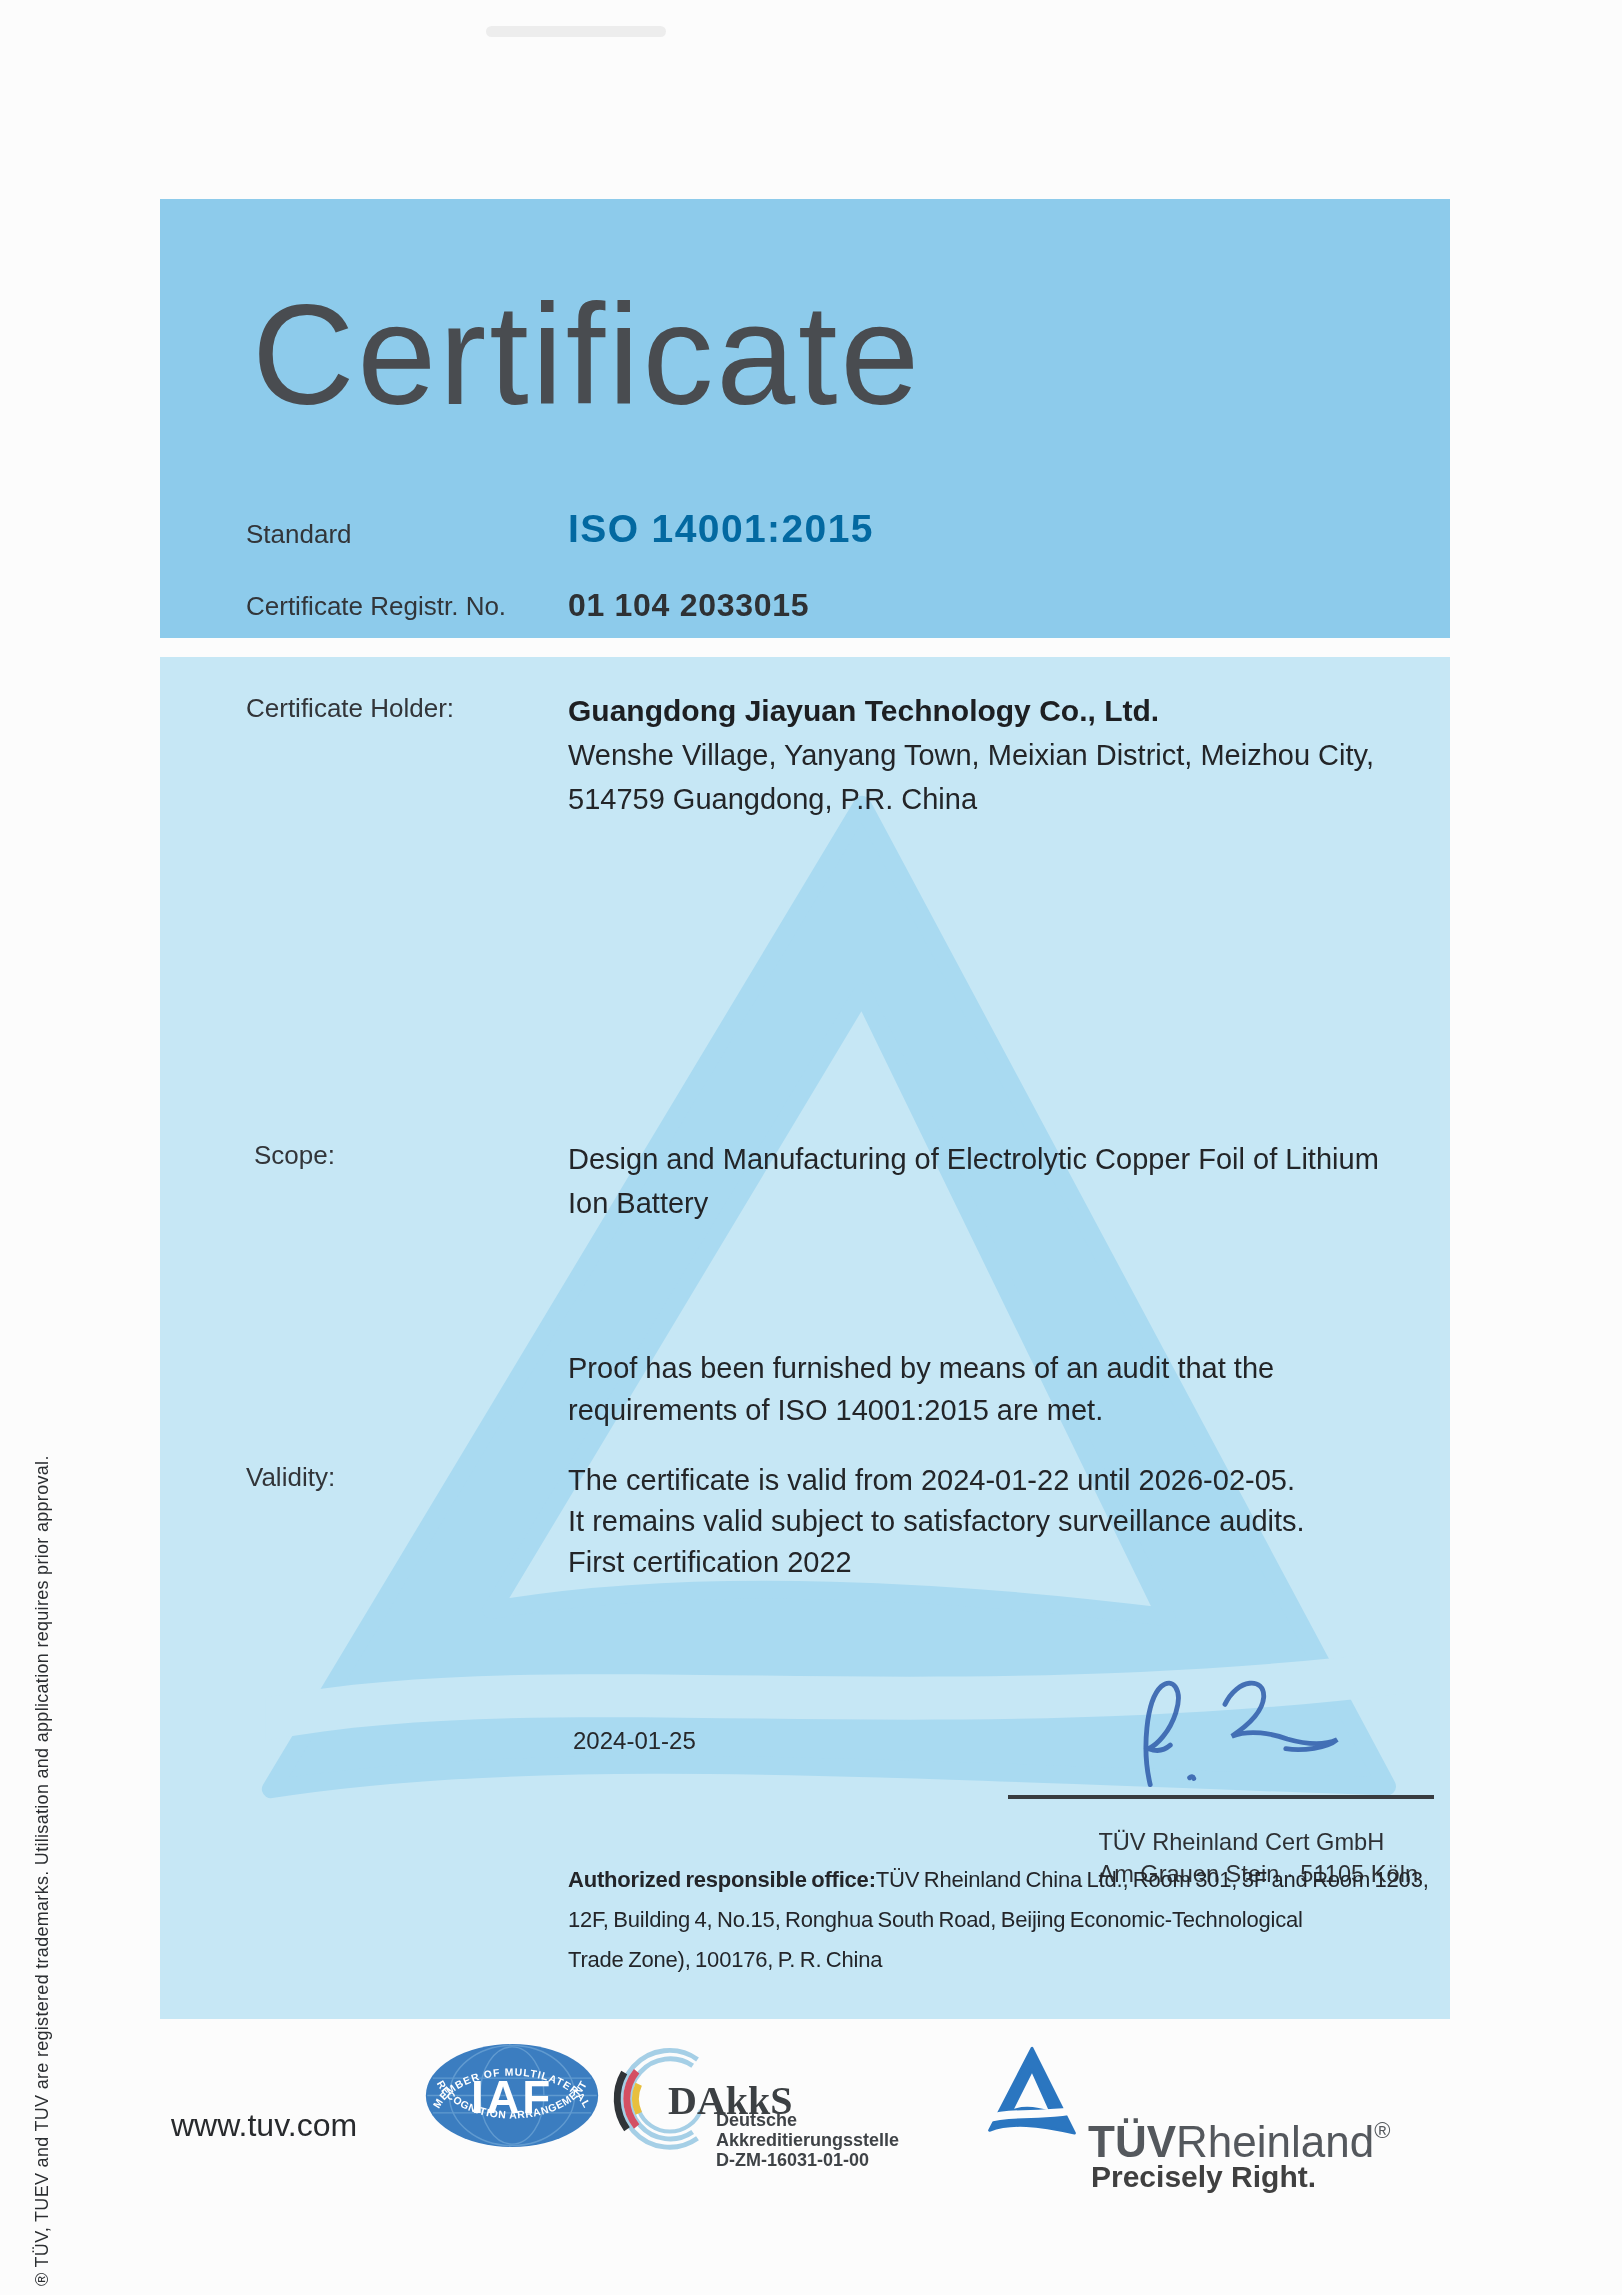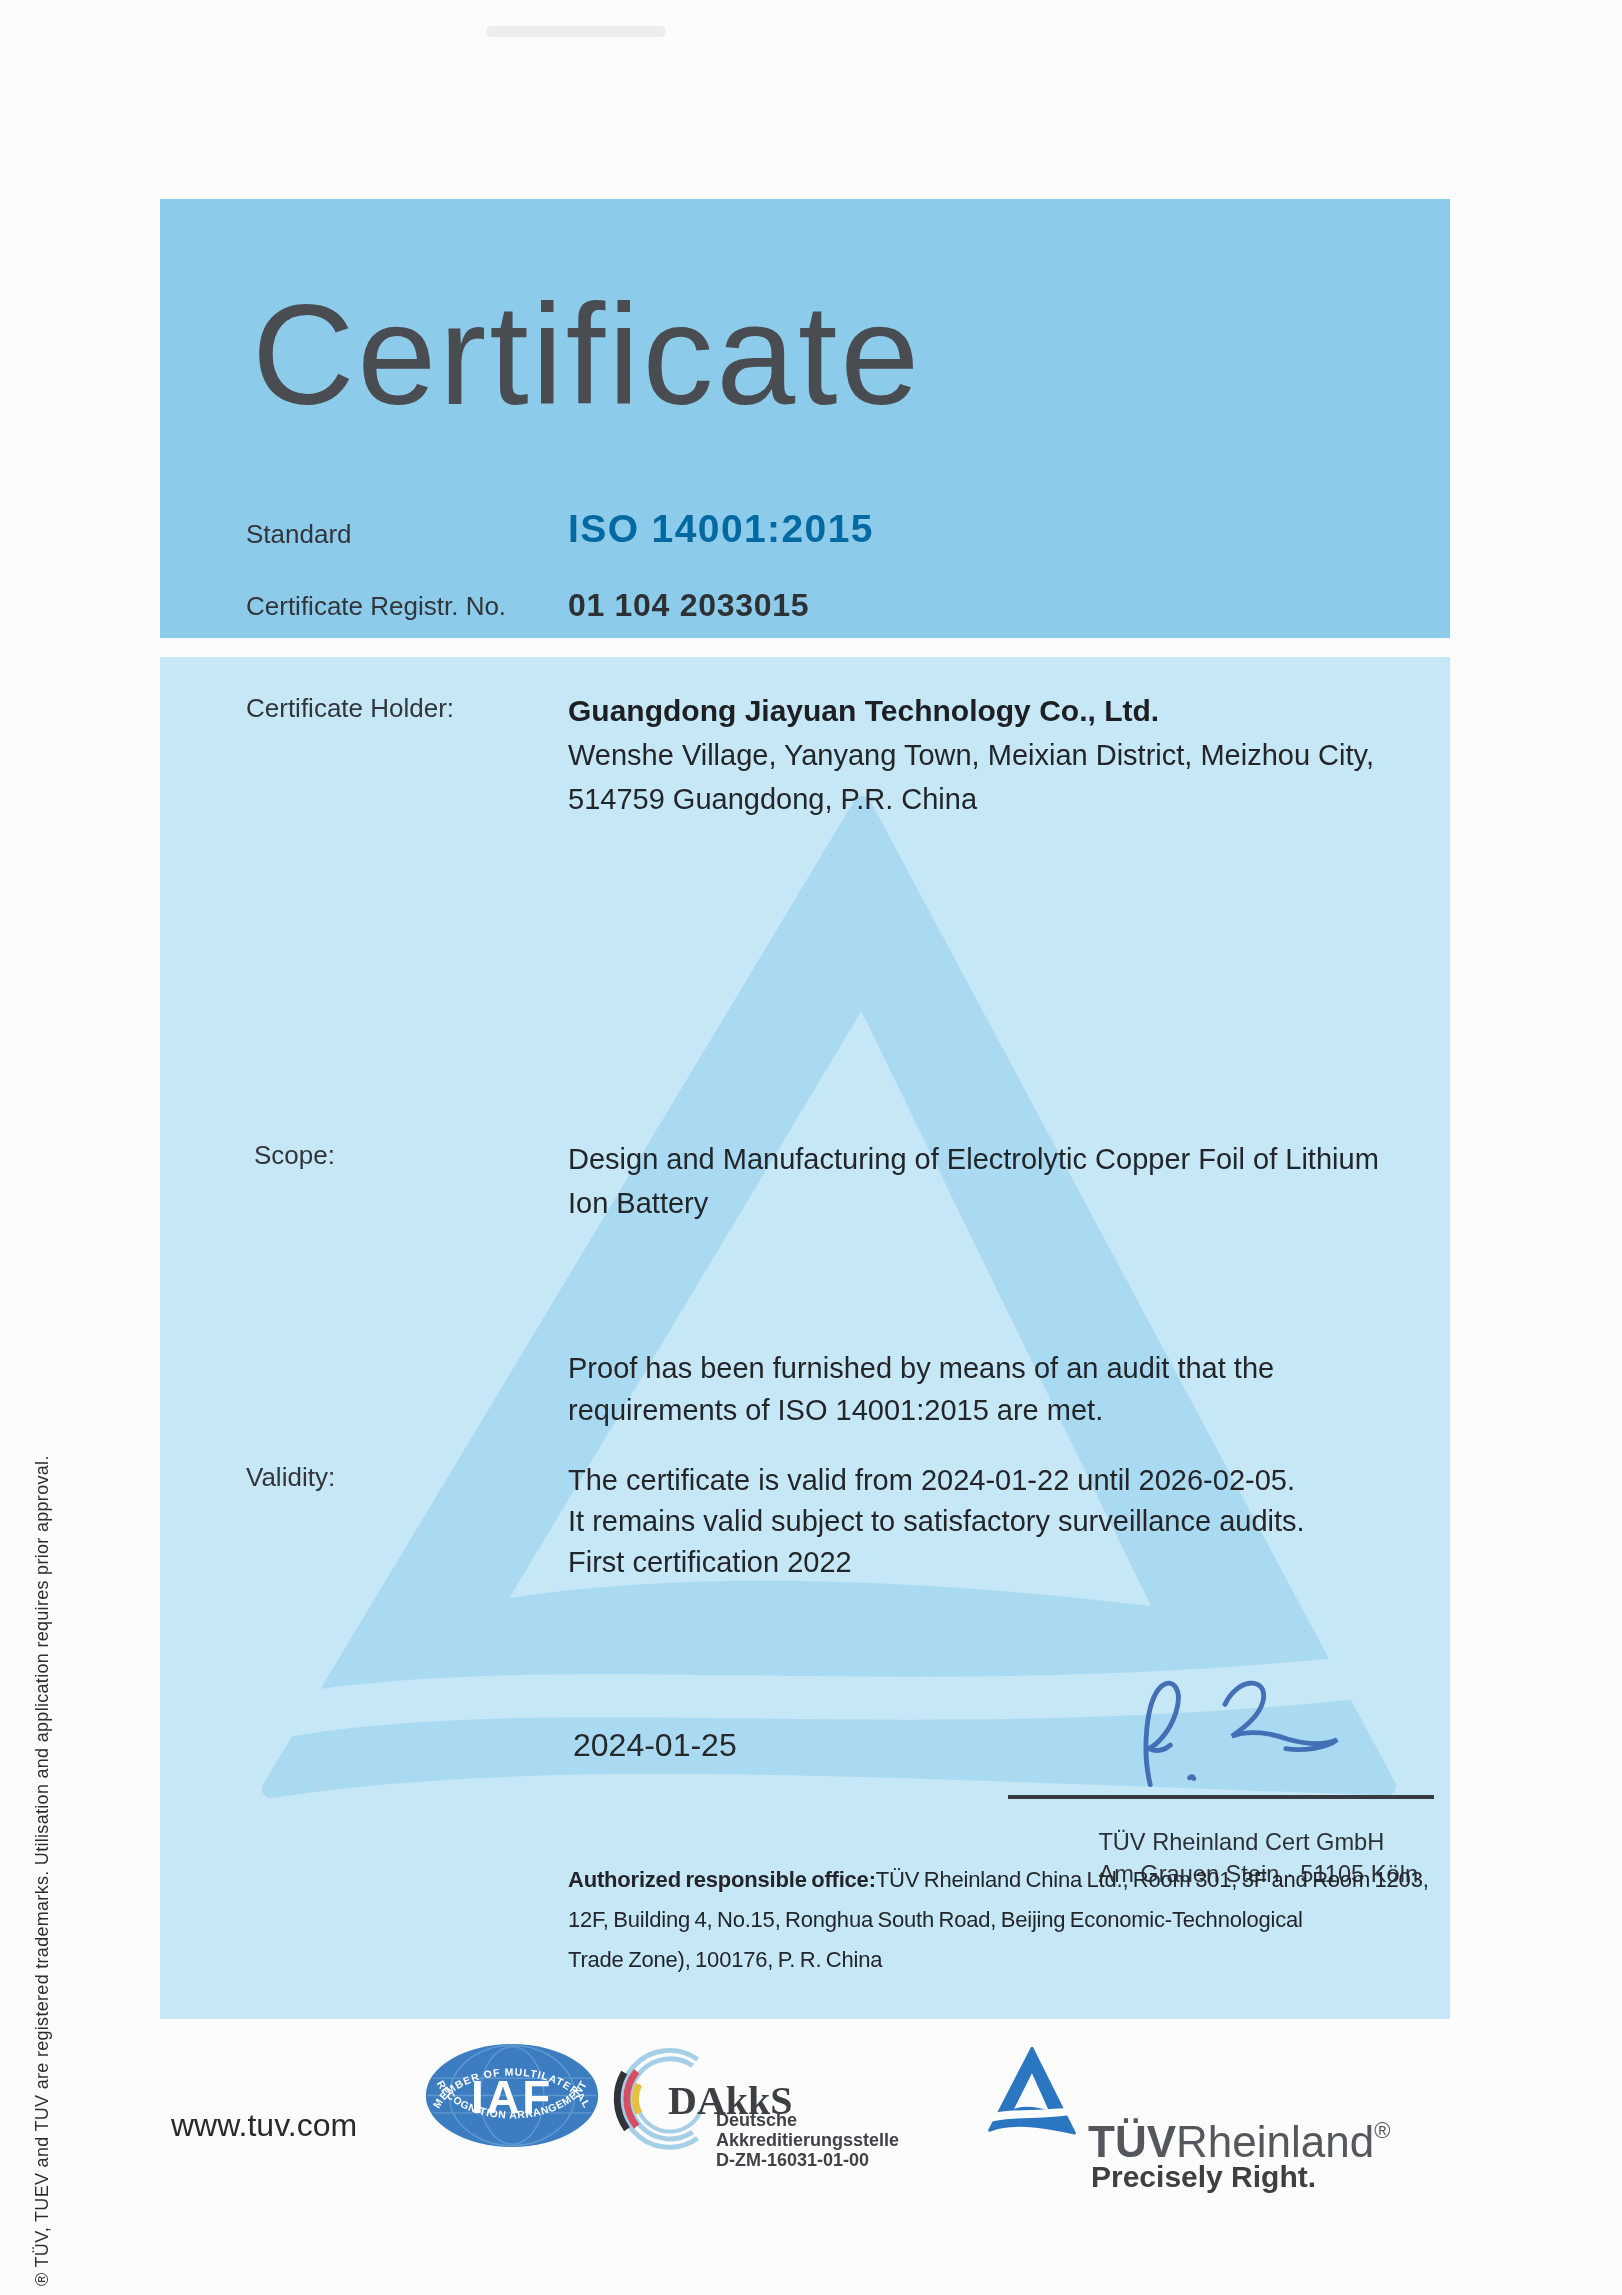--- a/index.html
+++ b/index.html
@@ -37,21 +37,21 @@
   .block{font-size:29px;color:#232528;line-height:44px;}
   .lbl-holder{left:246px;top:693px;}
   .holder-block{left:568px;top:689px;}
   .holder-name{font-weight:700;color:#1d1f22;font-size:30px;}
   .lbl-scope{left:246px;top:1140px;margin-left:8px;}
   .scope-block{left:568px;top:1137px;}
   .proof-block{left:568px;top:1347px;line-height:42px;}
   .lbl-validity{left:246px;top:1462px;}
   .validity-block{left:568px;top:1460px;line-height:41px;}
 
-  .issue-date{left:573px;top:1727px;font-size:32px;color:#26282b;}
+  .issue-date{left:573px;top:1727px;font-size:24px;color:#26282b;}
   .sig-svg{left:1121px;top:1667px;width:239px;height:128px;z-index:3;}
   .sig-line{left:1008px;top:1795px;width:426px;height:3.5px;background:#383c40;z-index:3;}
   .issuer-block{right:205px;top:1826px;font-size:23.6px;line-height:32px;color:#2d3034;text-align:left;}
 
   .office-block{left:568px;top:1860px;font-size:22px;line-height:40px;letter-spacing:-0.2px;word-spacing:-1.4px;color:#232529;}
   .office-label{font-weight:700;}
 
   .website{left:171px;top:2107px;font-size:32px;color:#282a2d;}
   .iaf-svg{left:423px;top:2042px;width:178px;height:107px;z-index:3;}
   .dakks{left:609px;top:2038px;width:333px;height:208px;z-index:3;}

